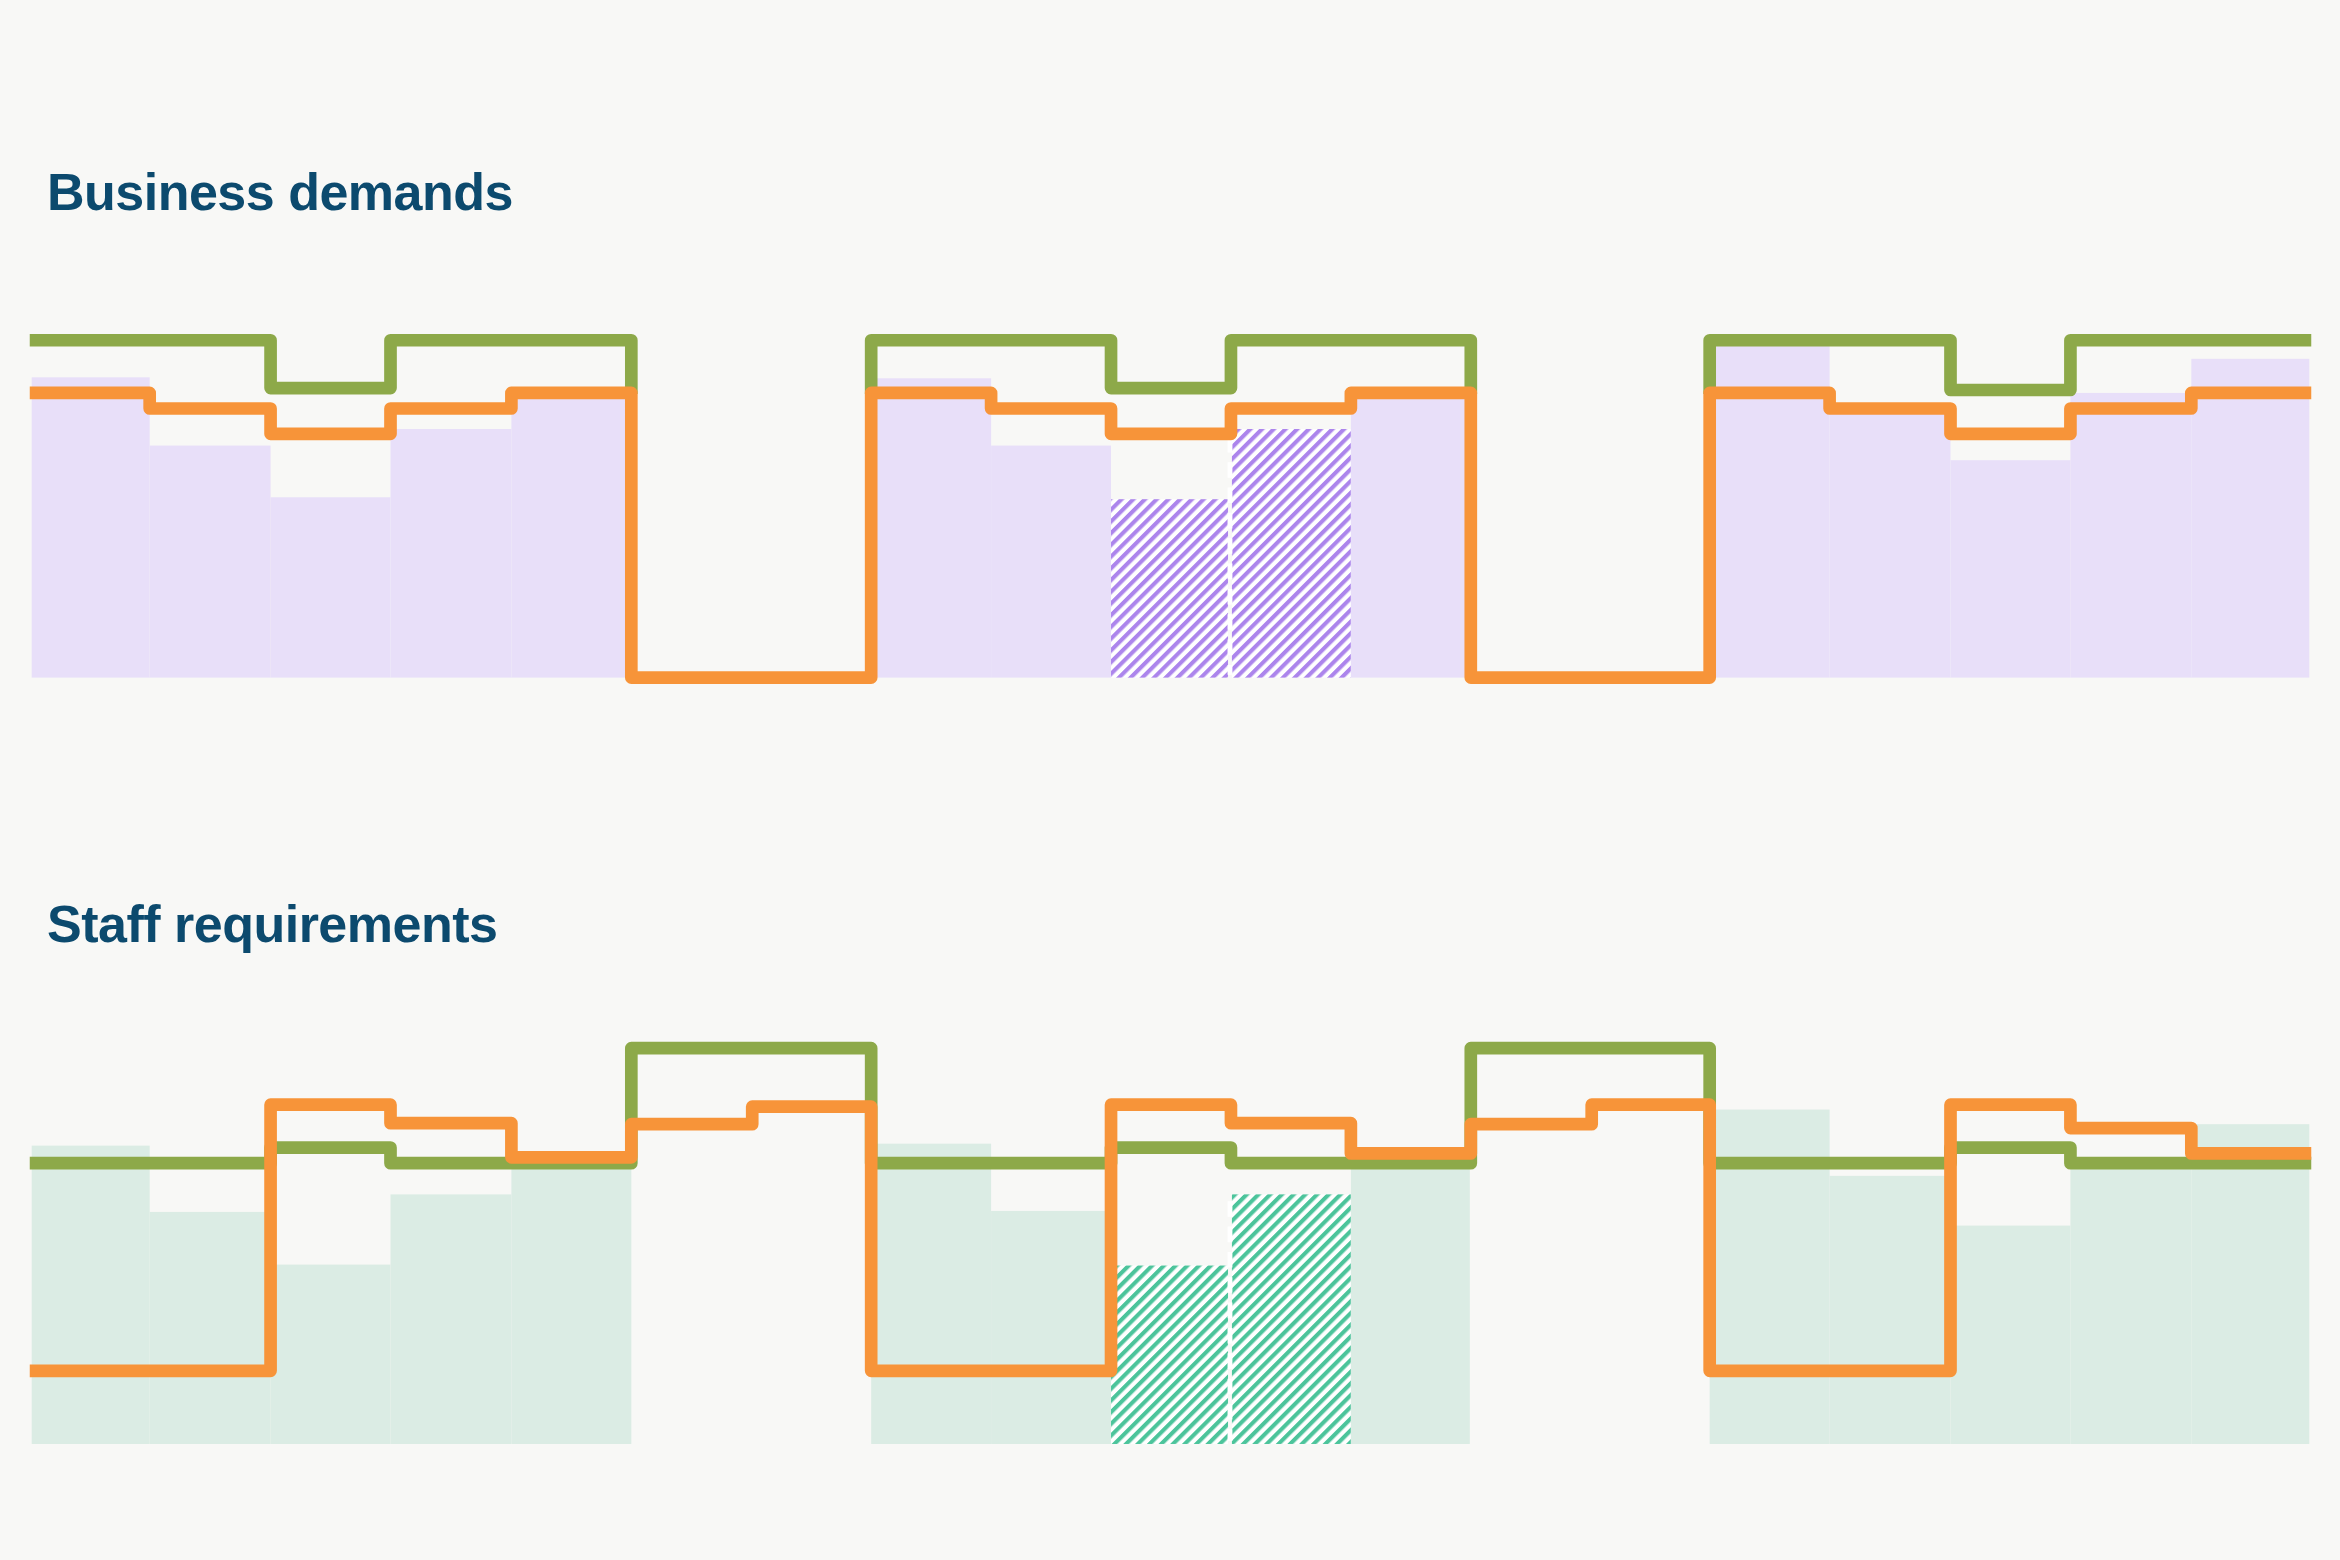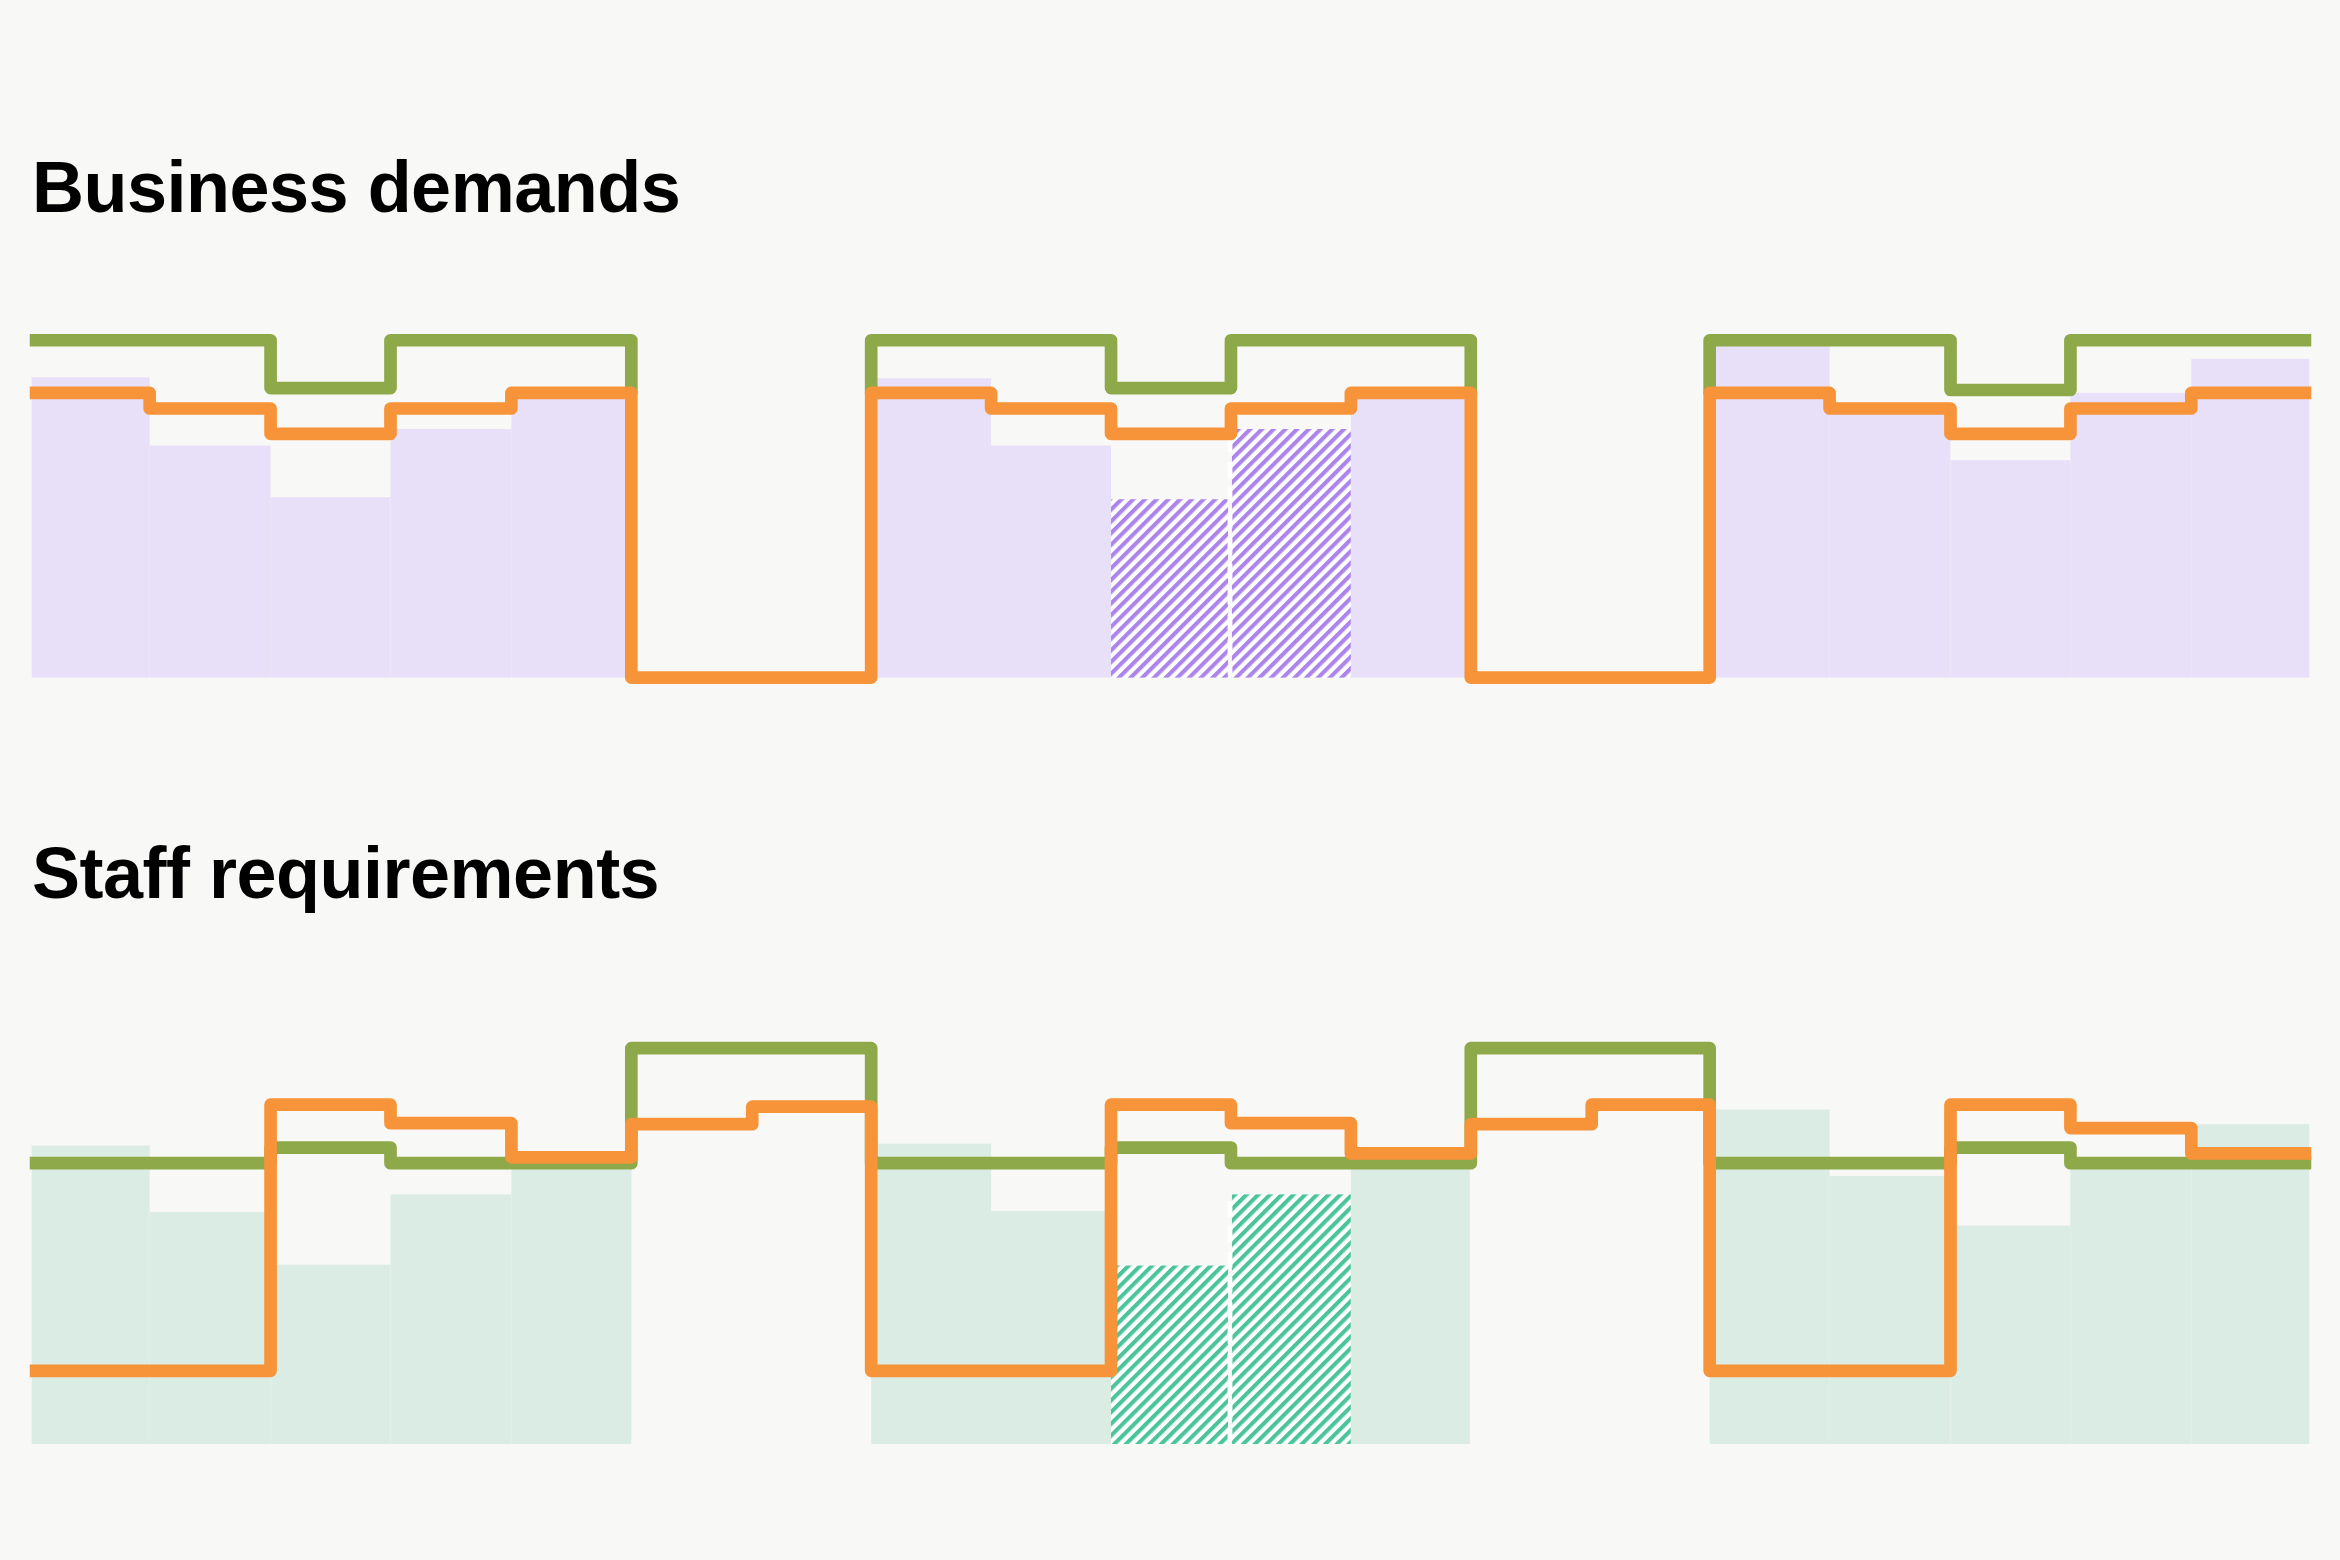--- a/index.html
+++ b/index.html
@@ -6,29 +6,29 @@
   body{
     width:2341px;height:1560px;
     background:#F8F8F6;
     font-family:"Liberation Sans", sans-serif;
     position:relative;
     overflow:hidden;
   }
   .stage{position:absolute;left:0;top:0;width:2341px;height:1560px;}
   .chart-title{
     position:absolute;
-    margin:0;
-    font-size:72px;
+    margin:15px;
+    font-size:52px;
     font-weight:700;
     letter-spacing:-0.5px;
-    color:#000000;
+    color:#0c4a6e;
     line-height:1;
   }
   .title-business{left:32px;top:151px;}
-  .title-staff{left:32px;top:837px;}
+  .title-staff{left:32px;top:883px;}
   #charts-svg{position:absolute;left:0;top:0;width:2341px;height:1560px;display:block;}
 </style>
 </head>
 <body>
 
 <div class="stage">
   <h1 class="chart-title title-business">Business demands</h1>
 
   <h1 class="chart-title title-staff">Staff requirements</h1>
 

